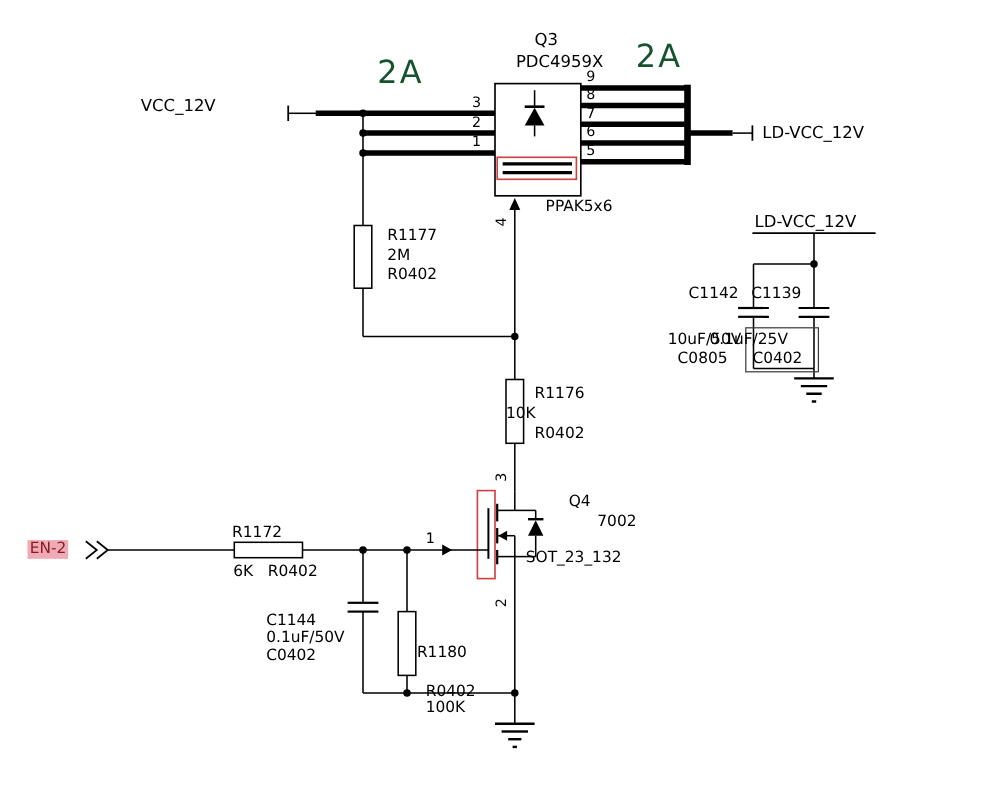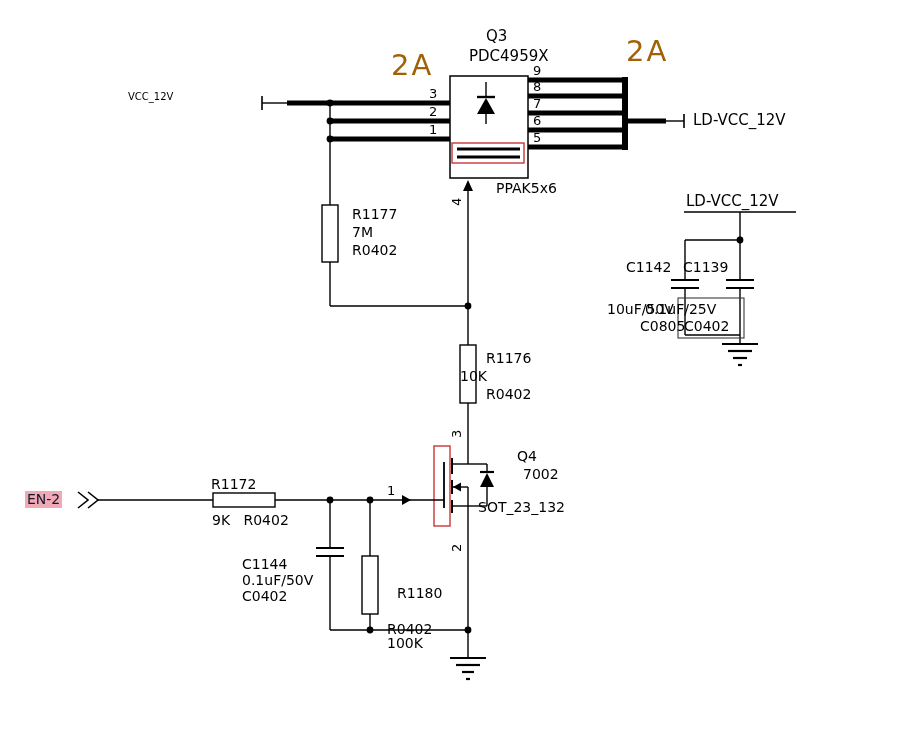--- a/index.html
+++ b/index.html
@@ -4,24 +4,24 @@
 <style>
   html,body{margin:0;padding:0;background:#ffffff;}
   .canvas{
     position:relative;width:908px;height:729px;background:#ffffff;
     font-family:"DejaVu Sans","Liberation Sans",sans-serif;color:#000;overflow:hidden;text-align:right;
   }
   svg{position:absolute;left:0;top:0;}
   .lbl{position:absolute;font-size:14px;line-height:17px;white-space:pre;color:#000;}
   .pin{position:absolute;font-size:13px;line-height:14px;color:#000;}
   .rot{transform:rotate(-90deg);transform-origin:top left;}
-  .big{position:absolute;font-size:29px;line-height:30px;letter-spacing:2px;color:#a16207;margin-left:48px;}
+  .big{position:absolute;font-size:29px;line-height:30px;letter-spacing:2px;color:#14532d;}
   .en-tag{
     position:absolute;font-size:14px;line-height:17px;
-    background:#f2a9b6;color:#0f172a;padding:0 2px;
+    background:#f2a9b6;color:#7f1d1d;padding:0 2px;
   }
 </style>
 </head>
 <body>
 
 <div class="canvas">
 
   <svg width="908" height="729" viewBox="0 0 908 729">
 
     <g stroke="#000" fill="none">
@@ -193,51 +193,51 @@
   <div class="pin" style="left:429px;top:87px">3</div>
   <div class="pin" style="left:429px;top:105px">2</div>
   <div class="pin" style="left:429px;top:123px">1</div>
   <div class="pin" style="left:533px;top:64px">9</div>
   <div class="pin" style="left:533px;top:80px">8</div>
   <div class="pin" style="left:533px;top:97px">7</div>
   <div class="pin" style="left:533px;top:114px">6</div>
   <div class="pin" style="left:533px;top:131px">5</div>
   <div class="pin rot" style="left:450px;top:206px">4</div>
 
-  <div class="lbl" style="left:128px;top:88px;font-size:10px">VCC_12V</div>
+  <div class="lbl" style="left:128px;top:88px;font-size:15px">VCC_12V</div>
   <div class="lbl" style="left:693px;top:112px;font-size:15px">LD-VCC_12V</div>
   <div class="lbl" style="left:686px;top:193px;font-size:15px">LD-VCC_12V</div>
   <div class="en-tag" style="left:25px;top:491px">EN-2</div>
 
   <div class="lbl" style="left:352px;top:206px">R1177</div>
-  <div class="lbl" style="left:352px;top:224px">7M</div>
+  <div class="lbl" style="left:352px;top:224px">2M</div>
   <div class="lbl" style="left:352px;top:242px">R0402</div>
 
   <div class="lbl" style="left:486px;top:350px">R1176</div>
   <div class="lbl" style="left:460px;top:368px">10K</div>
   <div class="lbl" style="left:486px;top:386px">R0402</div>
 
   <div class="pin rot" style="left:450px;top:438px">3</div>
   <div class="lbl" style="left:517px;top:448px">Q4</div>
-  <div class="lbl" style="left:523px;top:466px">7002</div>
+  <div class="lbl" style="left:543px;top:466px">7002</div>
   <div class="lbl" style="left:478px;top:499px">SOT_23_132</div>
   <div class="pin" style="left:387px;top:484px">1</div>
   <div class="pin rot" style="left:450px;top:552px">2</div>
 
   <div class="lbl" style="left:211px;top:476px">R1172</div>
-  <div class="lbl" style="left:212px;top:512px">9K   R0402</div>
+  <div class="lbl" style="left:212px;top:512px">6K   R0402</div>
 
   <div class="lbl" style="left:242px;top:556px">C1144</div>
   <div class="lbl" style="left:242px;top:572px">0.1uF/50V</div>
   <div class="lbl" style="left:242px;top:588px">C0402</div>
 
-  <div class="lbl" style="left:397px;top:585px">R1180</div>
+  <div class="lbl" style="left:379px;top:585px">R1180</div>
   <div class="lbl" style="left:387px;top:635px">100K</div>
   <div class="lbl" style="left:387px;top:621px">R0402</div>
 
   <div class="lbl" style="left:626px;top:259px">C1142</div>
   <div class="lbl" style="left:683px;top:259px">C1139</div>
   <div class="lbl" style="left:607px;top:301px">10uF/50V</div>
   <div class="lbl" style="left:645px;top:301px">0.1uF/25V</div>
-  <div class="lbl" style="left:640px;top:318px">C0805</div>
+  <div class="lbl" style="left:616px;top:318px">C0805</div>
   <div class="lbl" style="left:684px;top:318px">C0402</div>
 
 </div>
 
 </body></html>

